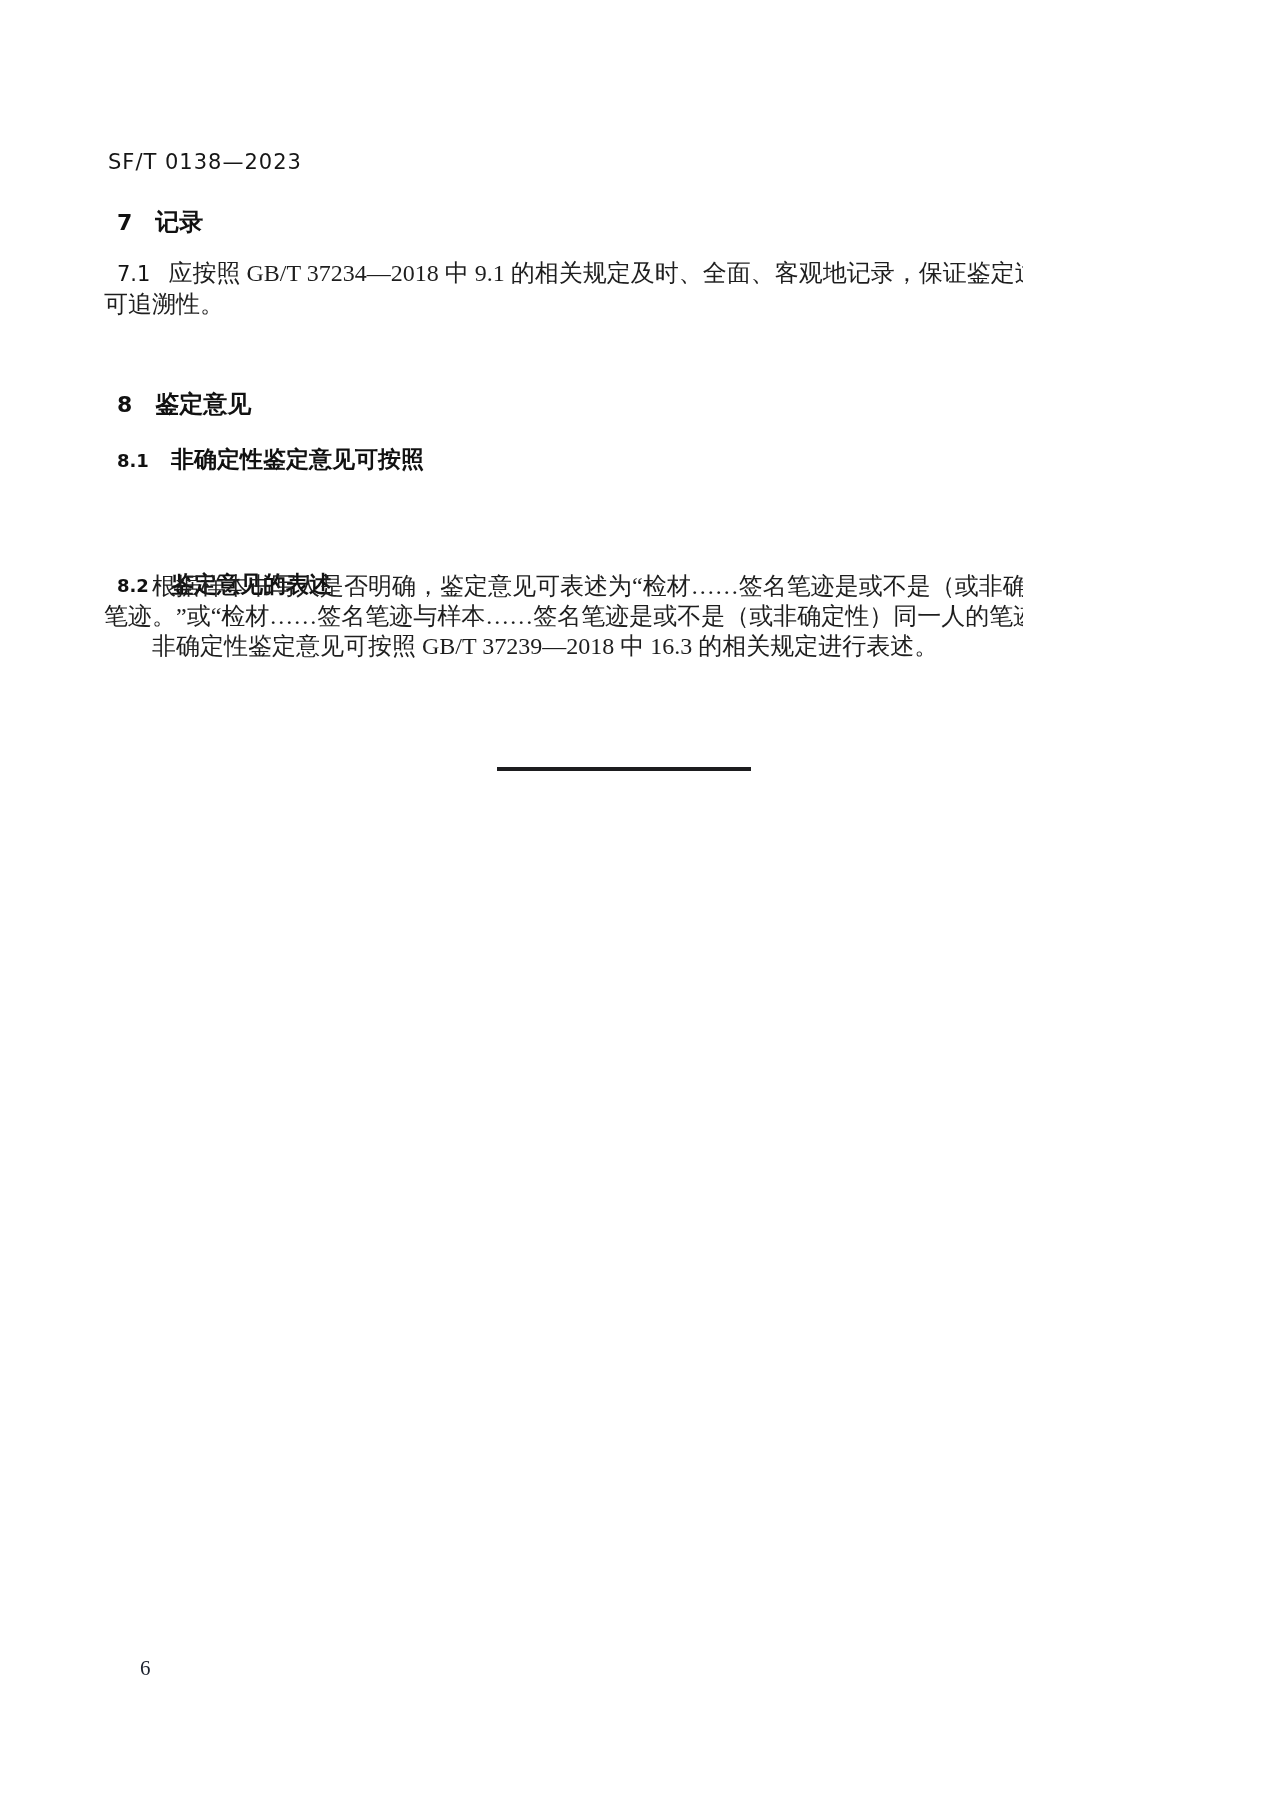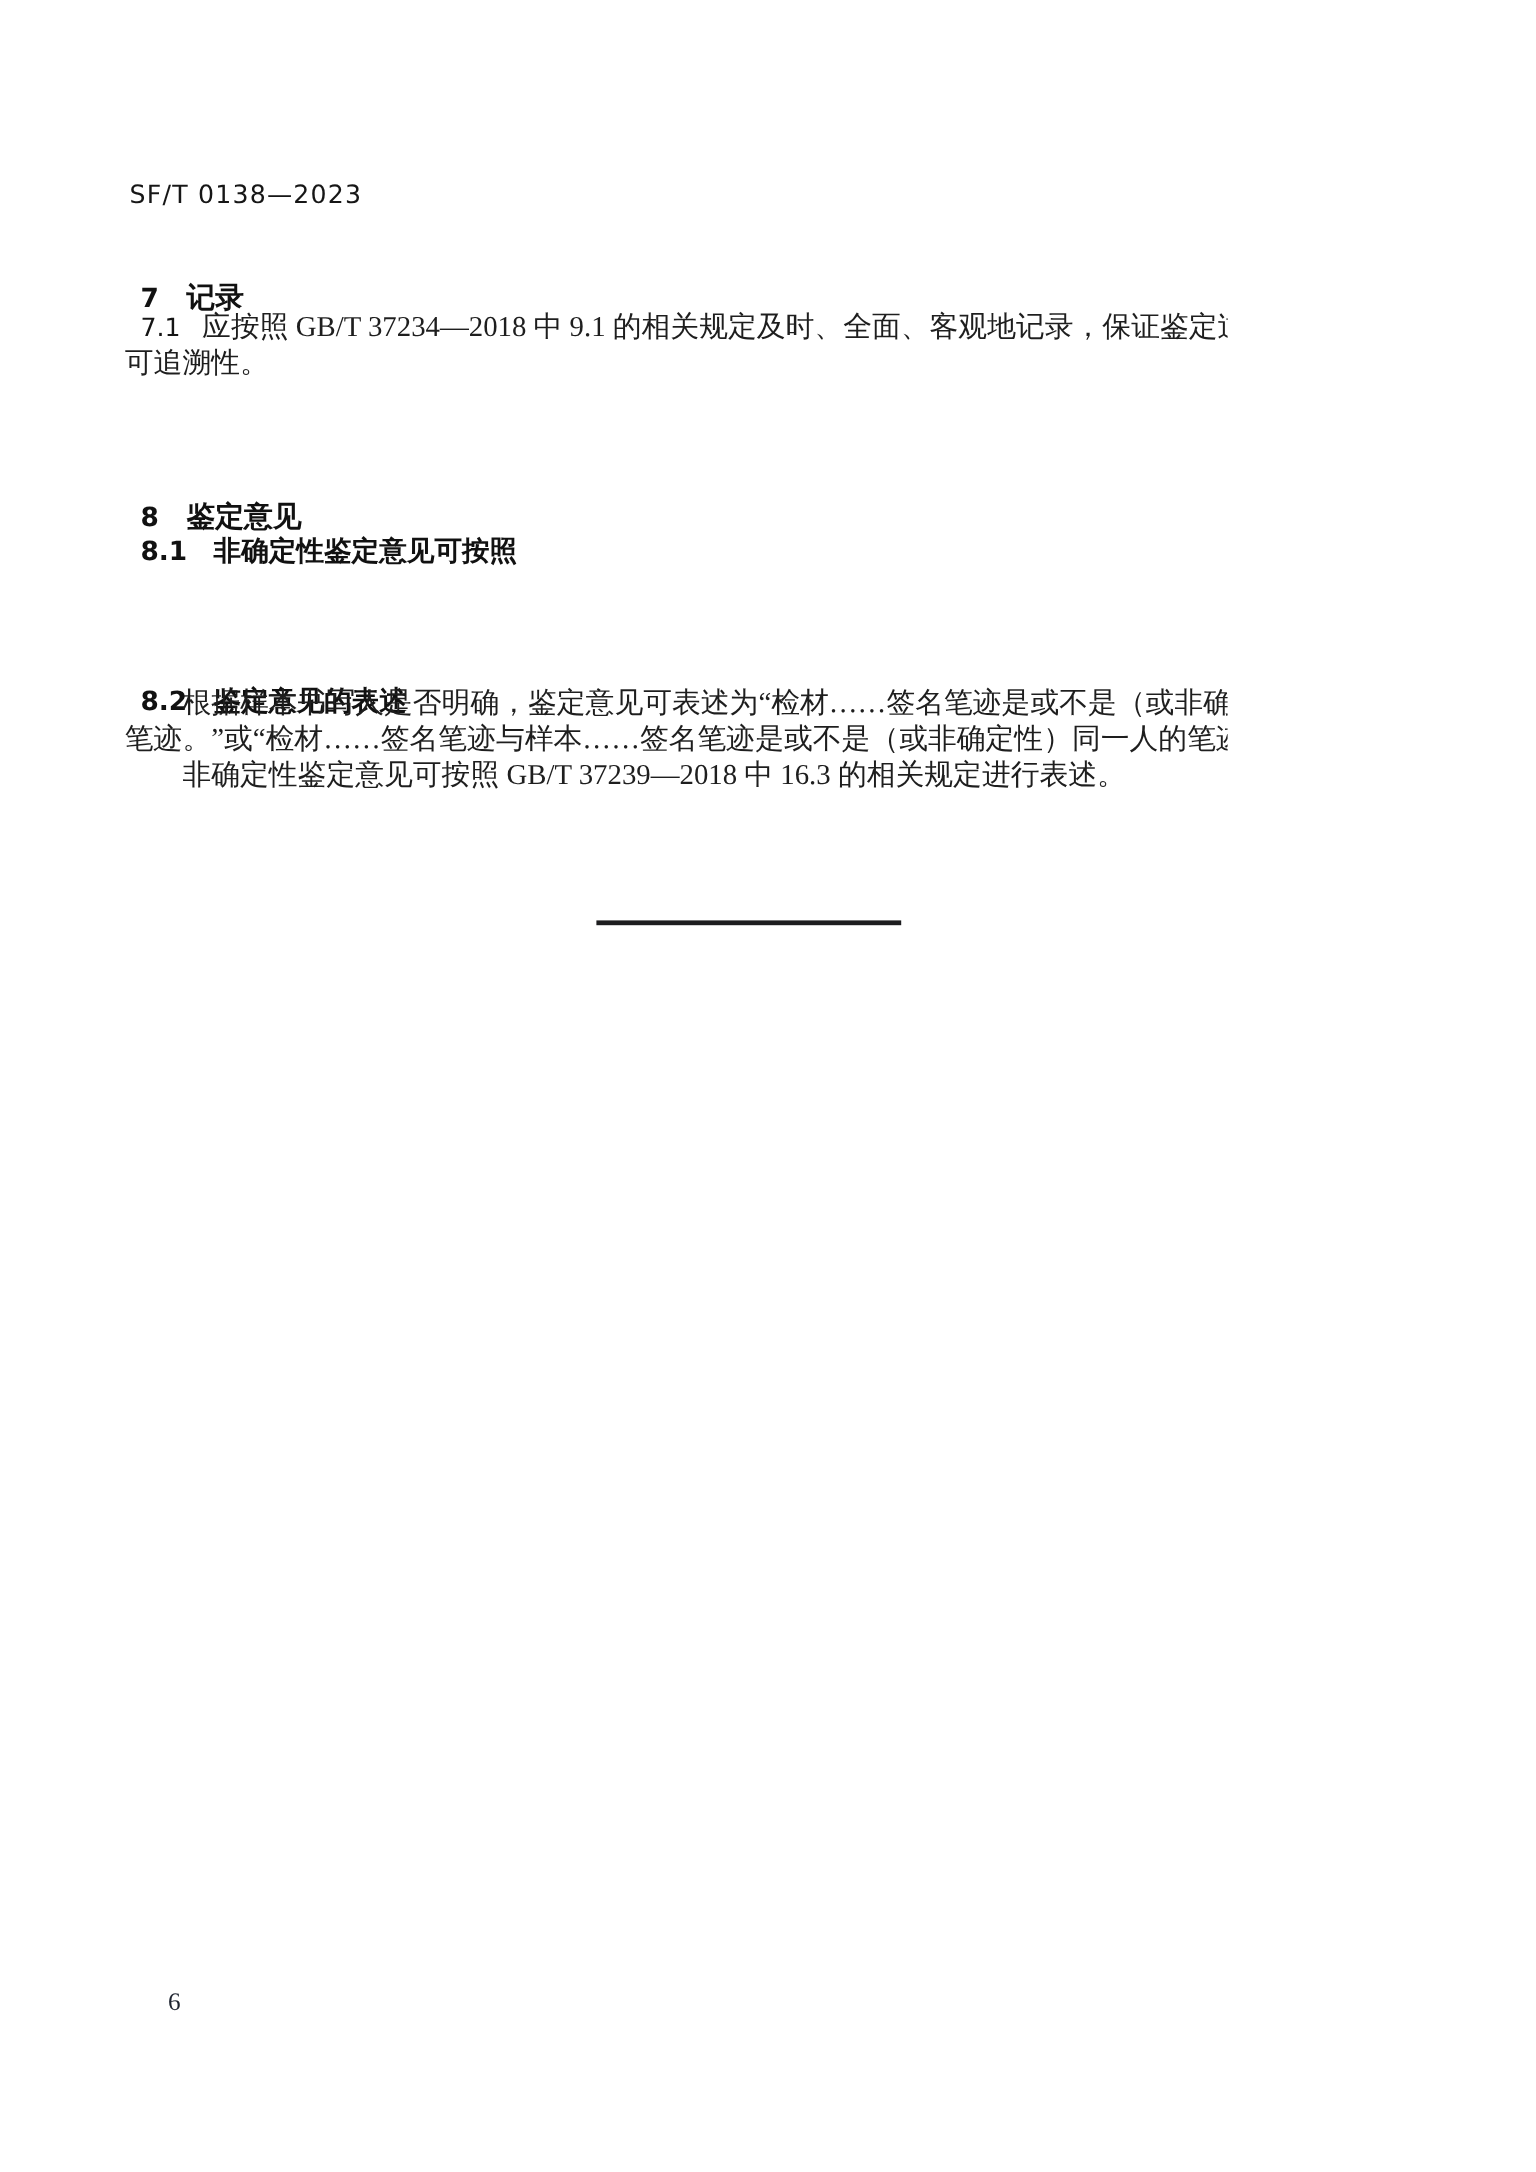--- a/index.html
+++ b/index.html
@@ -27,42 +27,41 @@
     white-space: nowrap;
   }
   .sec-heading {
     position: absolute;
     left: 104px;
     font-family: "DejaVu Sans", "Liberation Sans", sans-serif;
     font-size: 24px;
     font-weight: bold;
     color: #111111;
     white-space: nowrap;
-    margin-top: 26px;
   }
   .sec-heading .num {
     display: inline-block;
     padding-left: 13px;
     margin-right: 23px;
     font-size: 22px;
   }
   .sub-heading {
     position: absolute;
     left: 104px;
     font-family: "DejaVu Sans", "Liberation Sans", sans-serif;
     font-size: 23px;
     font-weight: bold;
     color: #111111;
     white-space: nowrap;
   }
   .sub-heading .num {
     display: inline-block;
     padding-left: 13px;
     margin-right: 22px;
-    font-size: 22px;
+    font-size: 18px;
   }
   .clause {
     position: absolute;
     left: 104px;
     width: 1090px;
     font-family: "Liberation Serif", "DejaVu Serif", serif;
     font-size: 24px;
     line-height: 30px;
     color: #1e1e1e;
   }

